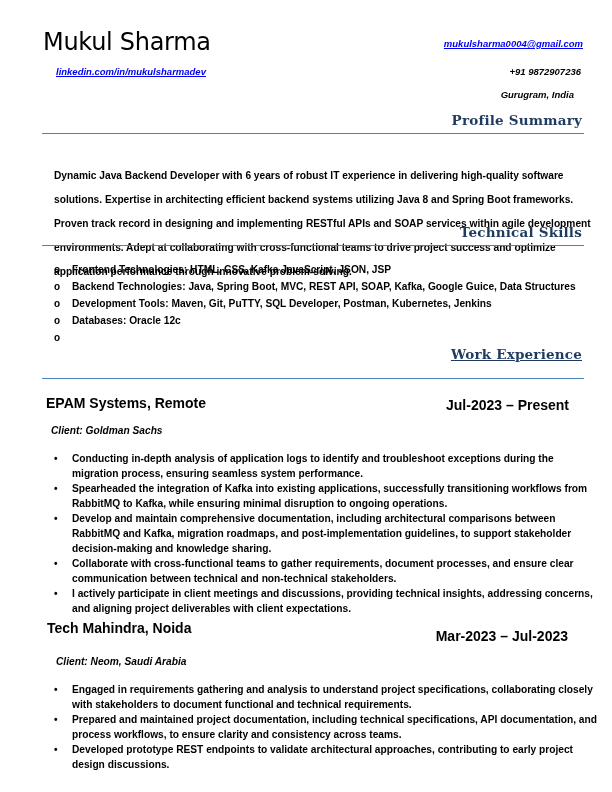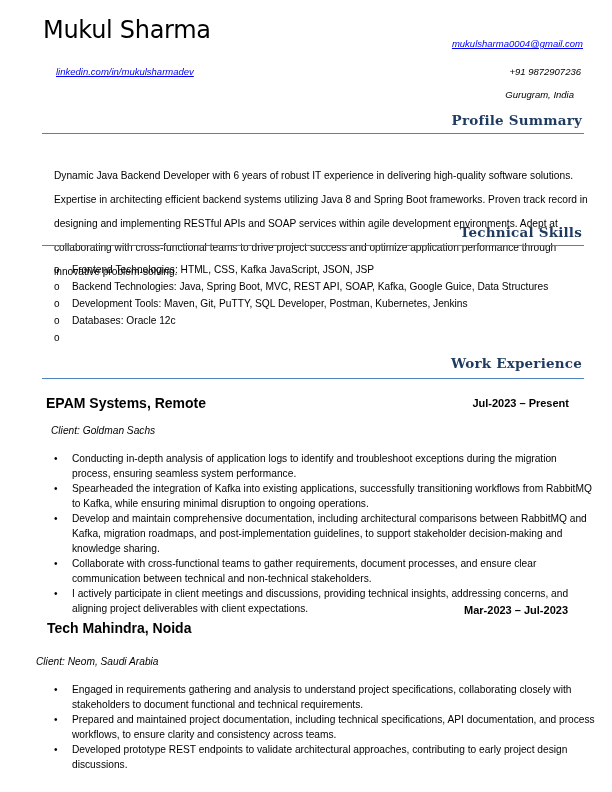--- a/index.html
+++ b/index.html
@@ -1,33 +1,33 @@
 <!DOCTYPE html>
 <html><head>
 <meta charset="utf-8">
 <style>
   html, body { margin: 0; padding: 0; background: #ffffff; }
   body { width: 612px; height: 792px; position: relative; overflow: hidden;
          font-family: "Liberation Sans", sans-serif; color: #000; }
-  .abs { position: absolute; }
-  .name { left: 43px; top: 16px; font-size: 24px; font-family: "DejaVu Sans", sans-serif; font-weight: normal; letter-spacing: -0.3px; }
+  .abs { position: absolute; font-weight: bold; }
+  .name { left: 43px; top: 28px; font-size: 24px; font-family: "DejaVu Sans", sans-serif; font-weight: normal; letter-spacing: -0.3px; }
   .link { color: #1a0dab; color: #0000ee; text-decoration: underline; font-style: italic; font-size: 9.5px; }
   .email { right: 29px; top: 38px; }
   .linkedin { left: 43px; top: 66px; margin-left: 13px; }
   .contact { font-style: italic; font-size: 9.5px; }
   .phone { right: 31px; top: 66px; }
   .loc { right: 38px; top: 89px; }
   .section-title { font-family: "DejaVu Serif", serif; color: #1f3a5f; font-size: 13.5px; font-weight: bold; letter-spacing: 0.2px; right: 30px; }
   .rule { left: 42px; width: 542px; height: 1px; background: #4f81bd; }
   .summary { left: 54px; top: 164px; width: 540px; font-size: 10.2px; line-height: 24px; }
   .skills { left: 54px; top: 261px; width: 540px; margin: 0; padding: 0; list-style: none; font-size: 10.2px; }
   .skills li { height: 17px; line-height: 17px; position: relative; padding-left: 18px; }
   .skills li .mark { position: absolute; left: 0; top: 0; font-size: 10px; }
   .company { font-weight: bold; font-size: 14px; }
-  .dates { font-weight: bold; font-size: 11px; }
+  .dates { font-weight: bold; font-size: 14px; }
   .client { font-style: italic; font-size: 10.2px; }
   .bullets { margin: 0; padding: 0; list-style: none; font-size: 10.2px; line-height: 15px; }
   .bullets li { position: relative; padding-left: 18px; }
   .bullets li .dot { position: absolute; left: 0; top: 0; }
 </style>
 </head>
 <body>
 
 <div class="abs name">Mukul Sharma</div>
 <a class="abs link email">mukulsharma0004@gmail.com</a>
@@ -42,34 +42,34 @@
 <div class="abs section-title" style="top:224px;">Technical Skills</div>
 <div class="abs rule" style="top:245px;"></div>
 <ul class="abs skills">
   <li><span class="mark">o</span><span>Frontend Technologies: HTML, CSS, Kafka JavaScript, JSON, JSP</span></li>
   <li><span class="mark">o</span><span>Backend Technologies: Java, Spring Boot, MVC, REST API, SOAP, Kafka, Google Guice, Data Structures</span></li>
   <li><span class="mark">o</span><span>Development Tools: Maven, Git, PuTTY, SQL Developer, Postman, Kubernetes, Jenkins</span></li>
   <li><span class="mark">o</span><span>Databases: Oracle 12c</span></li>
   <li><span class="mark">o</span></li>
 </ul>
 
-<div class="abs section-title" style="top:355px;">Work Experience</div>
+<div class="abs section-title" style="top:346px;text-decoration:underline;">Work Experience</div>
 <div class="abs rule" style="top:378px;"></div>
 
 <div class="abs company" style="left:46px; top:395px;">EPAM Systems, Remote</div>
 <div class="abs dates" style="right:43px; top:397px;">Jul-2023 – Present</div>
 <div class="abs client" style="left:51px; top:425px;">Client: Goldman Sachs</div>
 <ul class="abs bullets" style="left:54px; top:451px; width:540px;">
   <li><span class="dot">•</span><span>Conducting in-depth analysis of application logs to identify and troubleshoot exceptions during the migration process, ensuring seamless system performance.</span></li>
   <li><span class="dot">•</span><span>Spearheaded the integration of Kafka into existing applications, successfully transitioning workflows from RabbitMQ to Kafka, while ensuring minimal disruption to ongoing operations.</span></li>
   <li><span class="dot">•</span><span>Develop and maintain comprehensive documentation, including architectural comparisons between RabbitMQ and Kafka, migration roadmaps, and post-implementation guidelines, to support stakeholder decision-making and knowledge sharing.</span></li>
   <li><span class="dot">•</span><span>Collaborate with cross-functional teams to gather requirements, document processes, and ensure clear communication between technical and non-technical stakeholders.</span></li>
   <li><span class="dot">•</span><span>I actively participate in client meetings and discussions, providing technical insights, addressing concerns, and aligning project deliverables with client expectations.</span></li>
 </ul>
 
 <div class="abs company" style="left:47px; top:620px;">Tech Mahindra, Noida</div>
-<div class="abs dates" style="right:44px; top:604px;">Mar-2023 – Jul-2023</div>
-<div class="abs client" style="left:36px; top:656px;">Client: Neom, Saudi Arabia</div>
+<div class="abs dates" style="right:44px; top:628px;">Mar-2023 – Jul-2023</div>
+<div class="abs client" style="left:56px; top:656px;">Client: Neom, Saudi Arabia</div>
 <ul class="abs bullets" style="left:54px; top:682px; width:545px;">
   <li><span class="dot">•</span><span>Engaged in requirements gathering and analysis to understand project specifications, collaborating closely with stakeholders to document functional and technical requirements.</span></li>
   <li><span class="dot">•</span><span>Prepared and maintained project documentation, including technical specifications, API documentation, and process workflows, to ensure clarity and consistency across teams.</span></li>
   <li><span class="dot">•</span><span>Developed prototype REST endpoints to validate architectural approaches, contributing to early project design discussions.</span></li>
 </ul>
 
 </body></html>

